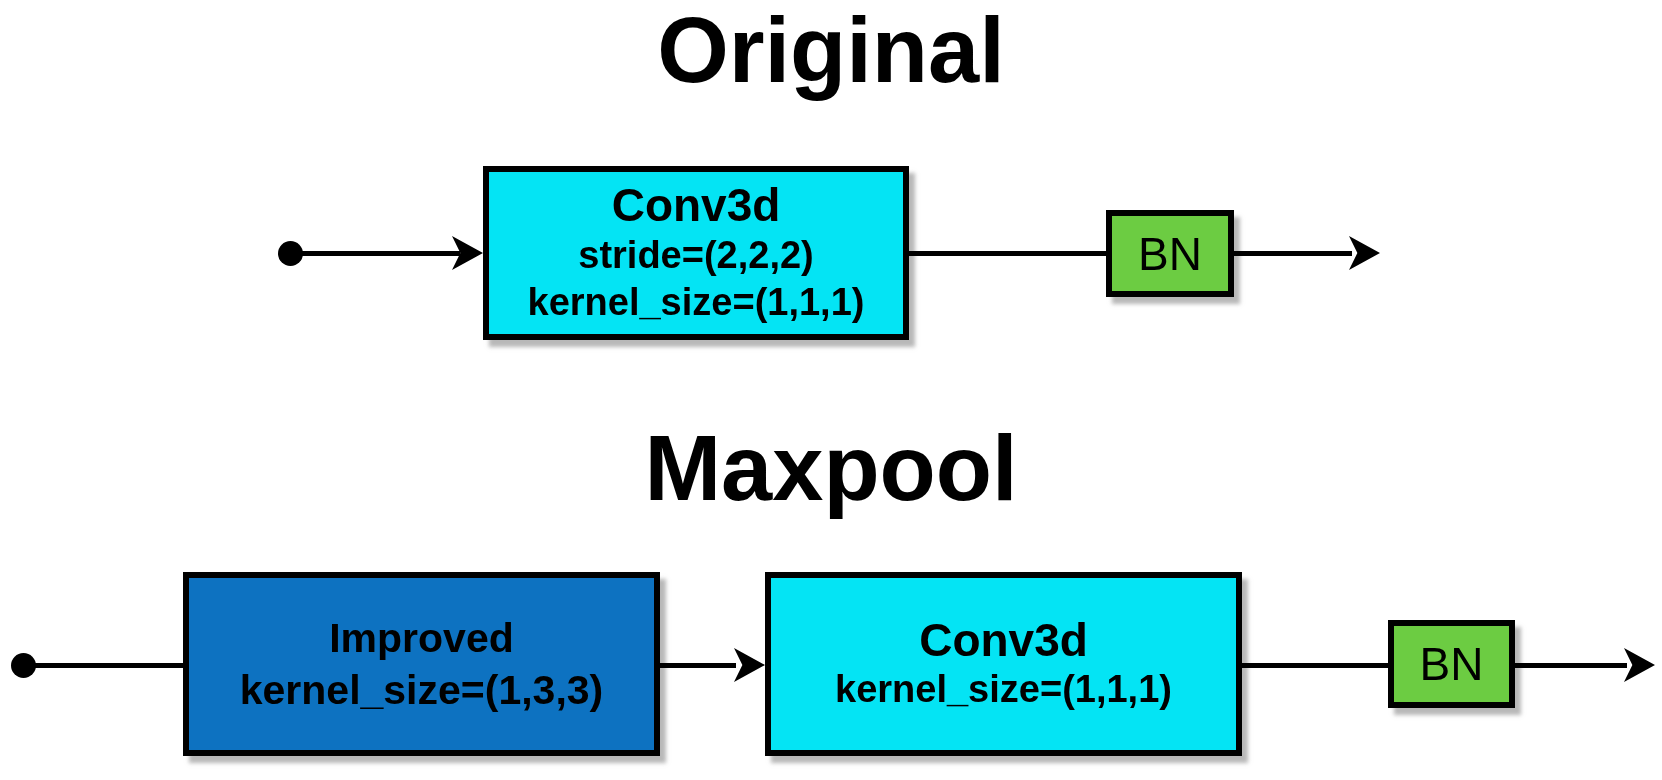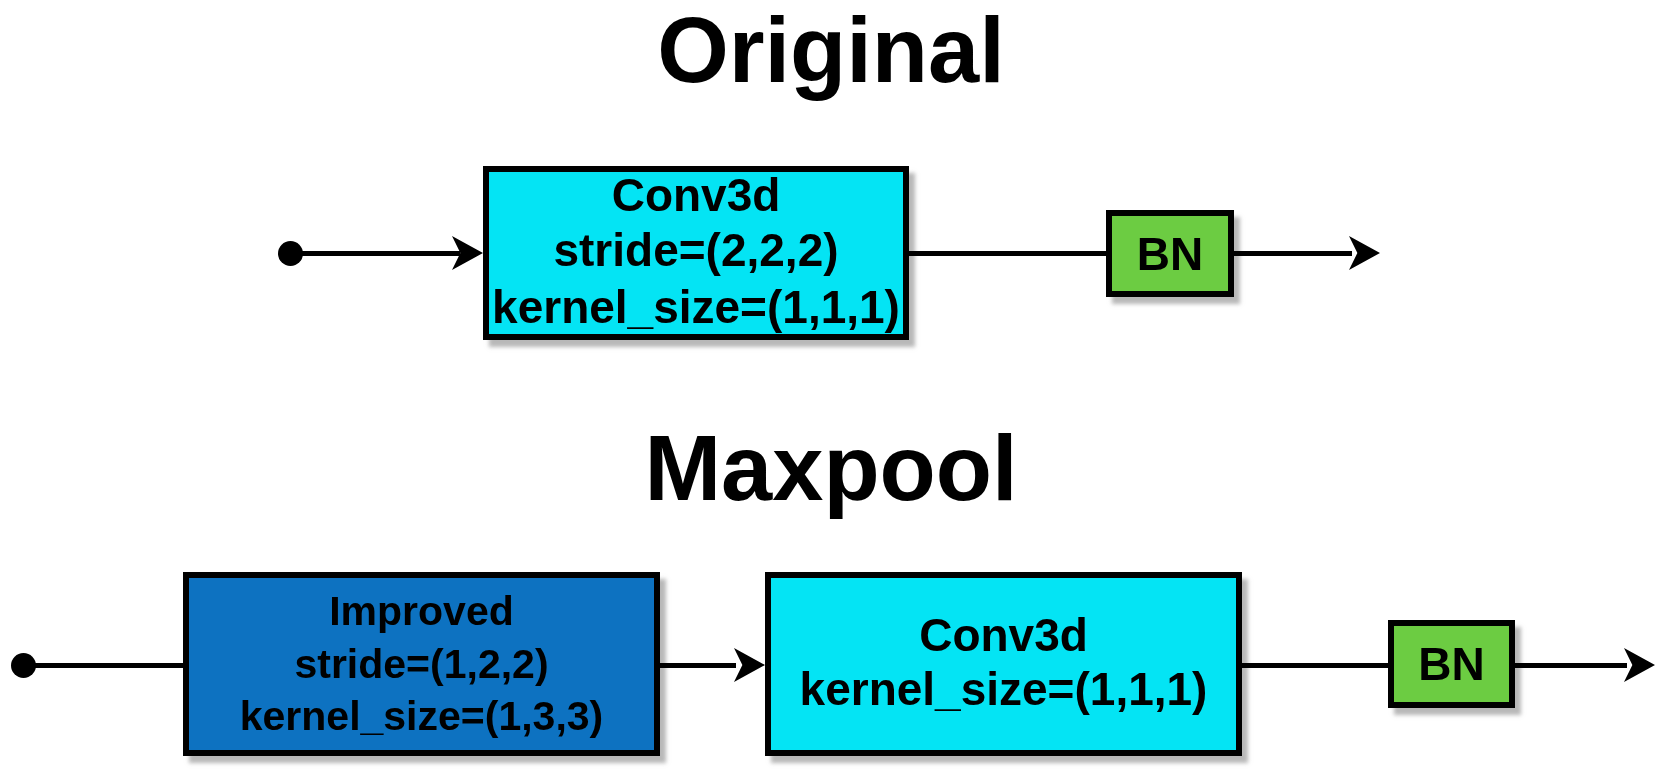--- a/index.html
+++ b/index.html
@@ -31,23 +31,23 @@
     border: 6px solid #000;
     display: flex;
     flex-direction: column;
     align-items: center;
     justify-content: center;
     text-align: center;
     box-shadow: 6px 7px 4px rgba(125,125,125,0.55);
   }
   .node-title { font-weight: bold; font-size: 46px; line-height: 1.12; color: #000; }
   .node-title.same { font-size: 41px; line-height: 1.28; }
-  .node-param { font-weight: bold; font-size: 46px; line-height: 1.24; color: #000; }
+  .node-param { font-weight: bold; font-size: 38px; line-height: 1.24; color: #000; }
   .node-param.lg { font-size: 41px; line-height: 1.28; }
-  .bn-label { font-weight: bold; font-size: 46px; color: #000; }
+  .bn-label { font-weight: normal; font-size: 46px; color: #000; }
   .hline {
     position: absolute;
     height: 5px;
     background: #000;
   }
   .dot {
     position: absolute;
     width: 25px;
     height: 25px;
     border-radius: 50%;
@@ -94,21 +94,20 @@
 
   <div class="section">
     <h1 class="section-title" style="top: 420px;">Maxpool</h1>
 
     <span class="dot" style="left: 11px; top: 653px;"></span>
 
     <span class="hline" style="left: 23px; top: 663px; width: 160px;"></span>
 
     <div class="node" style="left: 183px; top: 572px; width: 477px; height: 184px; background-color: rgb(13, 114, 193);">
       <div class="node-title same">Improved</div>
-      <div class="node-param lg">stride=(1,2,2)</div>
       <div class="node-param lg">kernel_size=(1,3,3)</div>
     </div>
 
     <span class="hline" style="left: 660px; top: 663px; width: 76px;"></span>
 
     <span class="arrowhead" style="left: 734px; top: 648px;"></span>
 
     <div class="node" style="left: 765px; top: 572px; width: 477px; height: 184px; background-color: rgb(4, 228, 244);">
       <div class="node-title">Conv3d</div>
       <div class="node-param">kernel_size=(1,1,1)</div>

